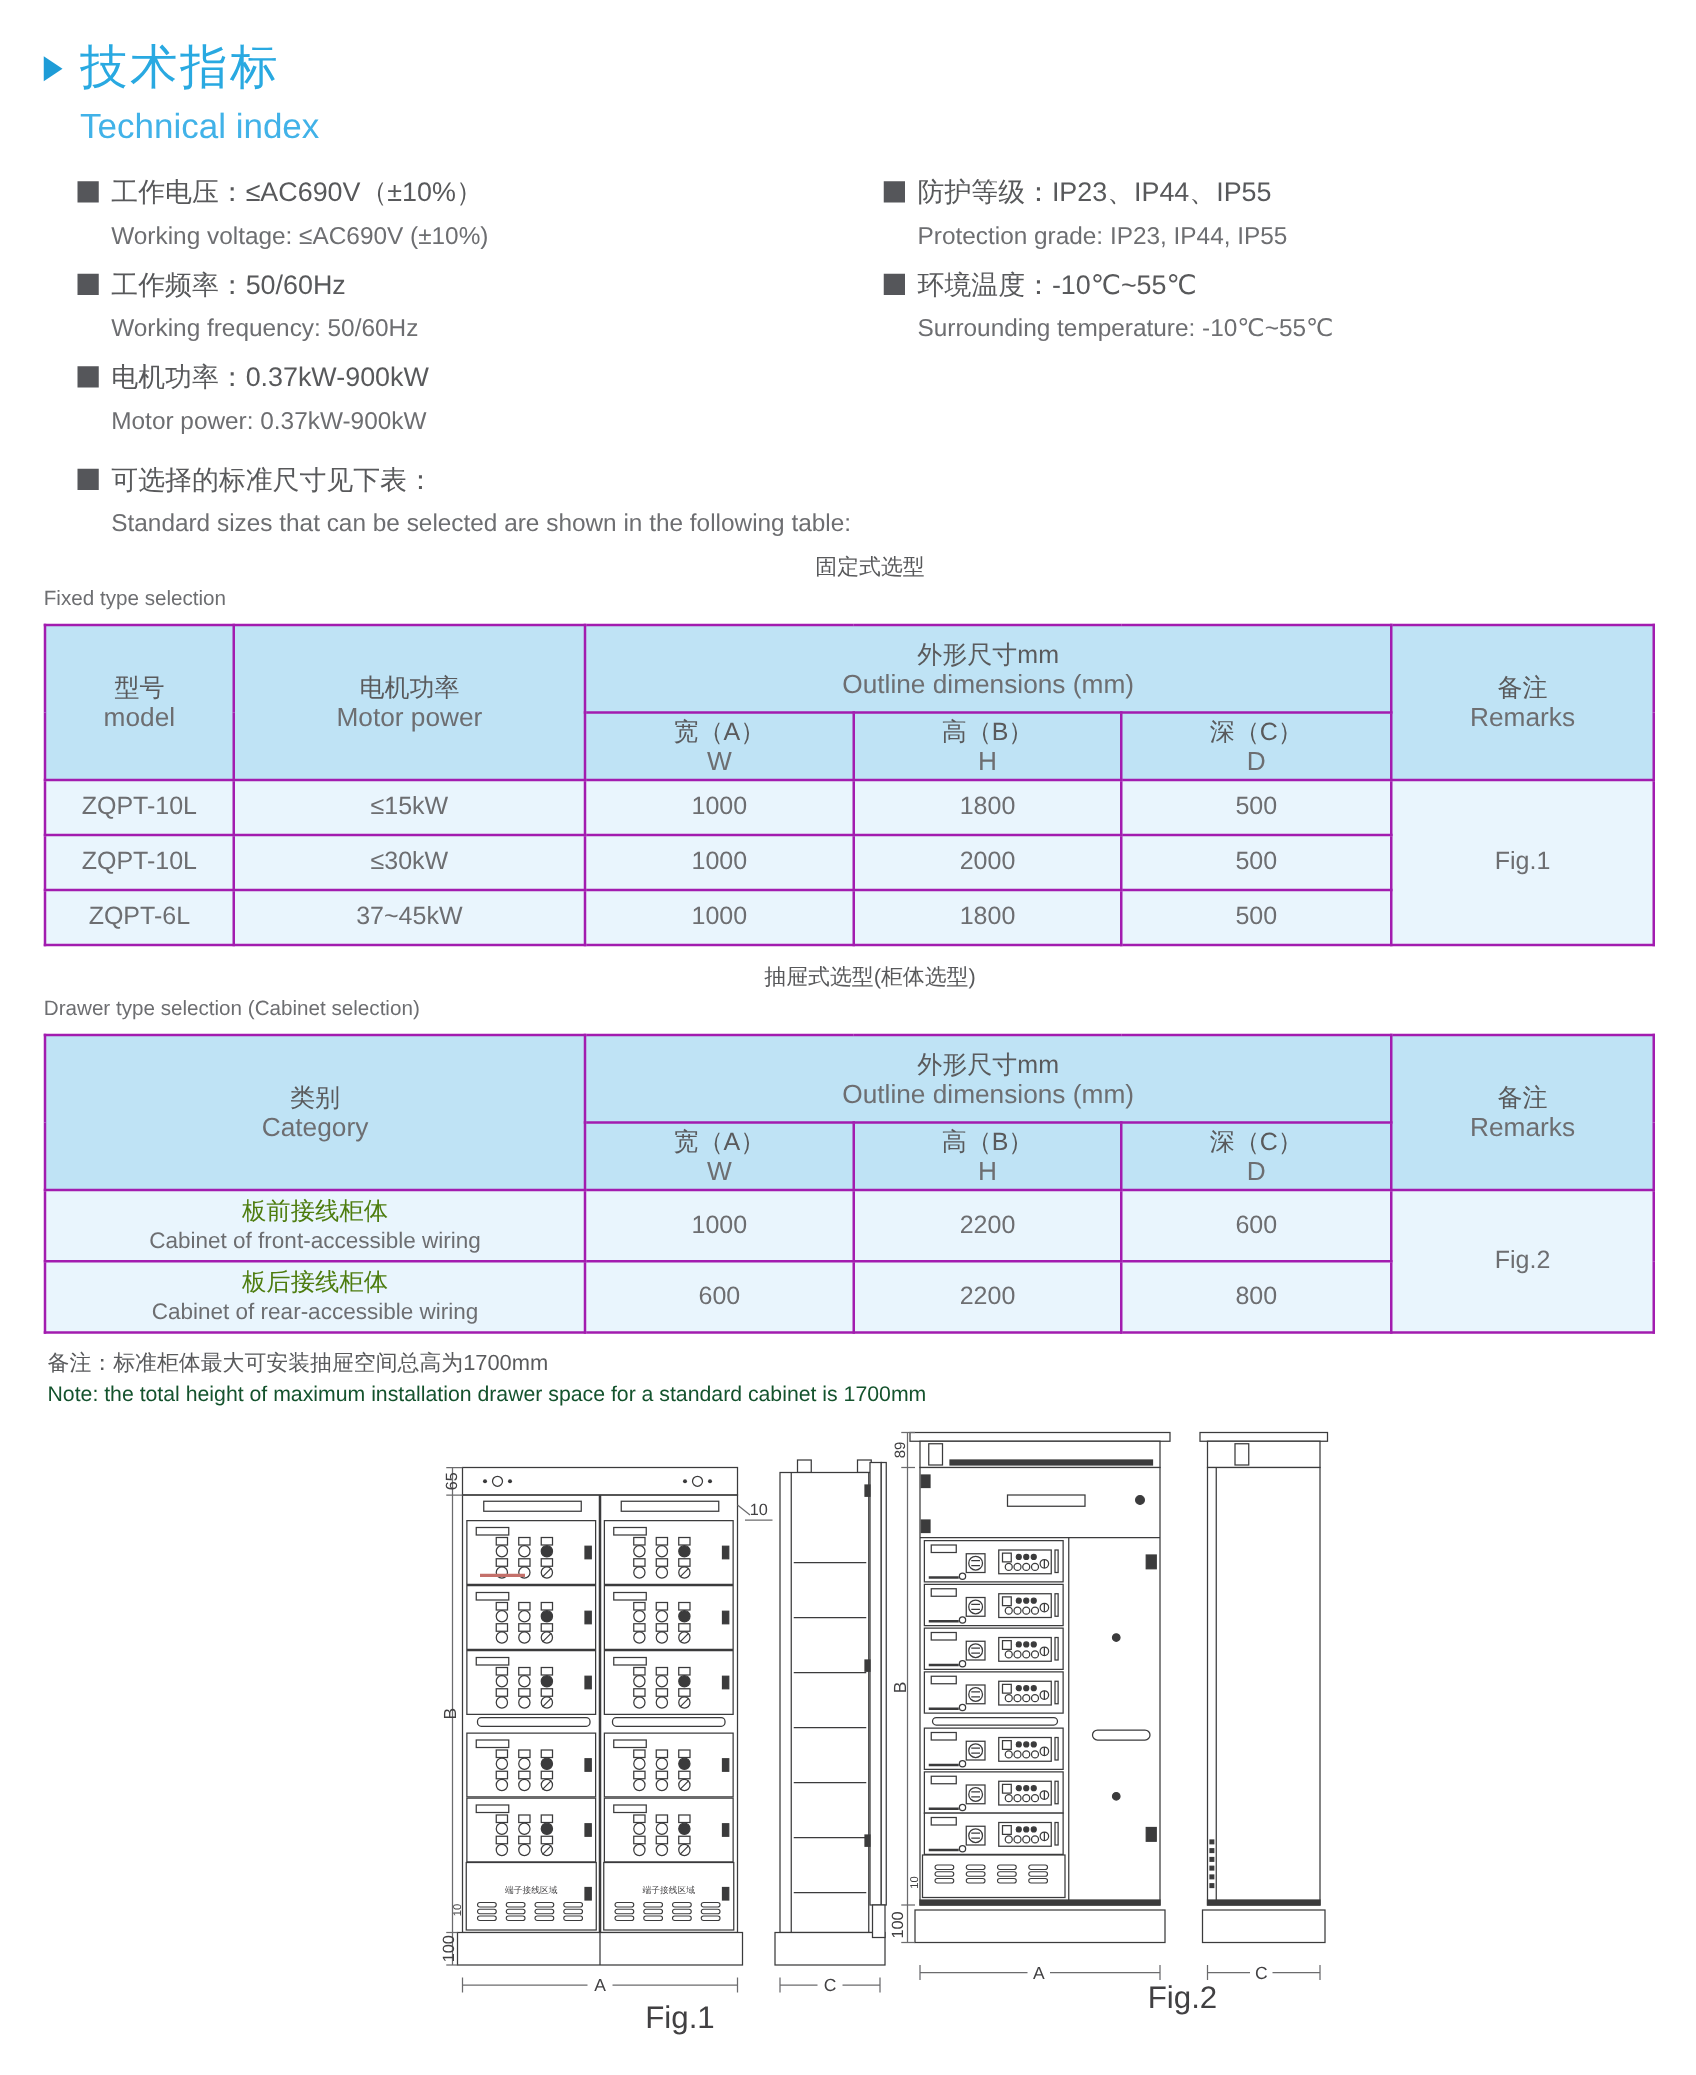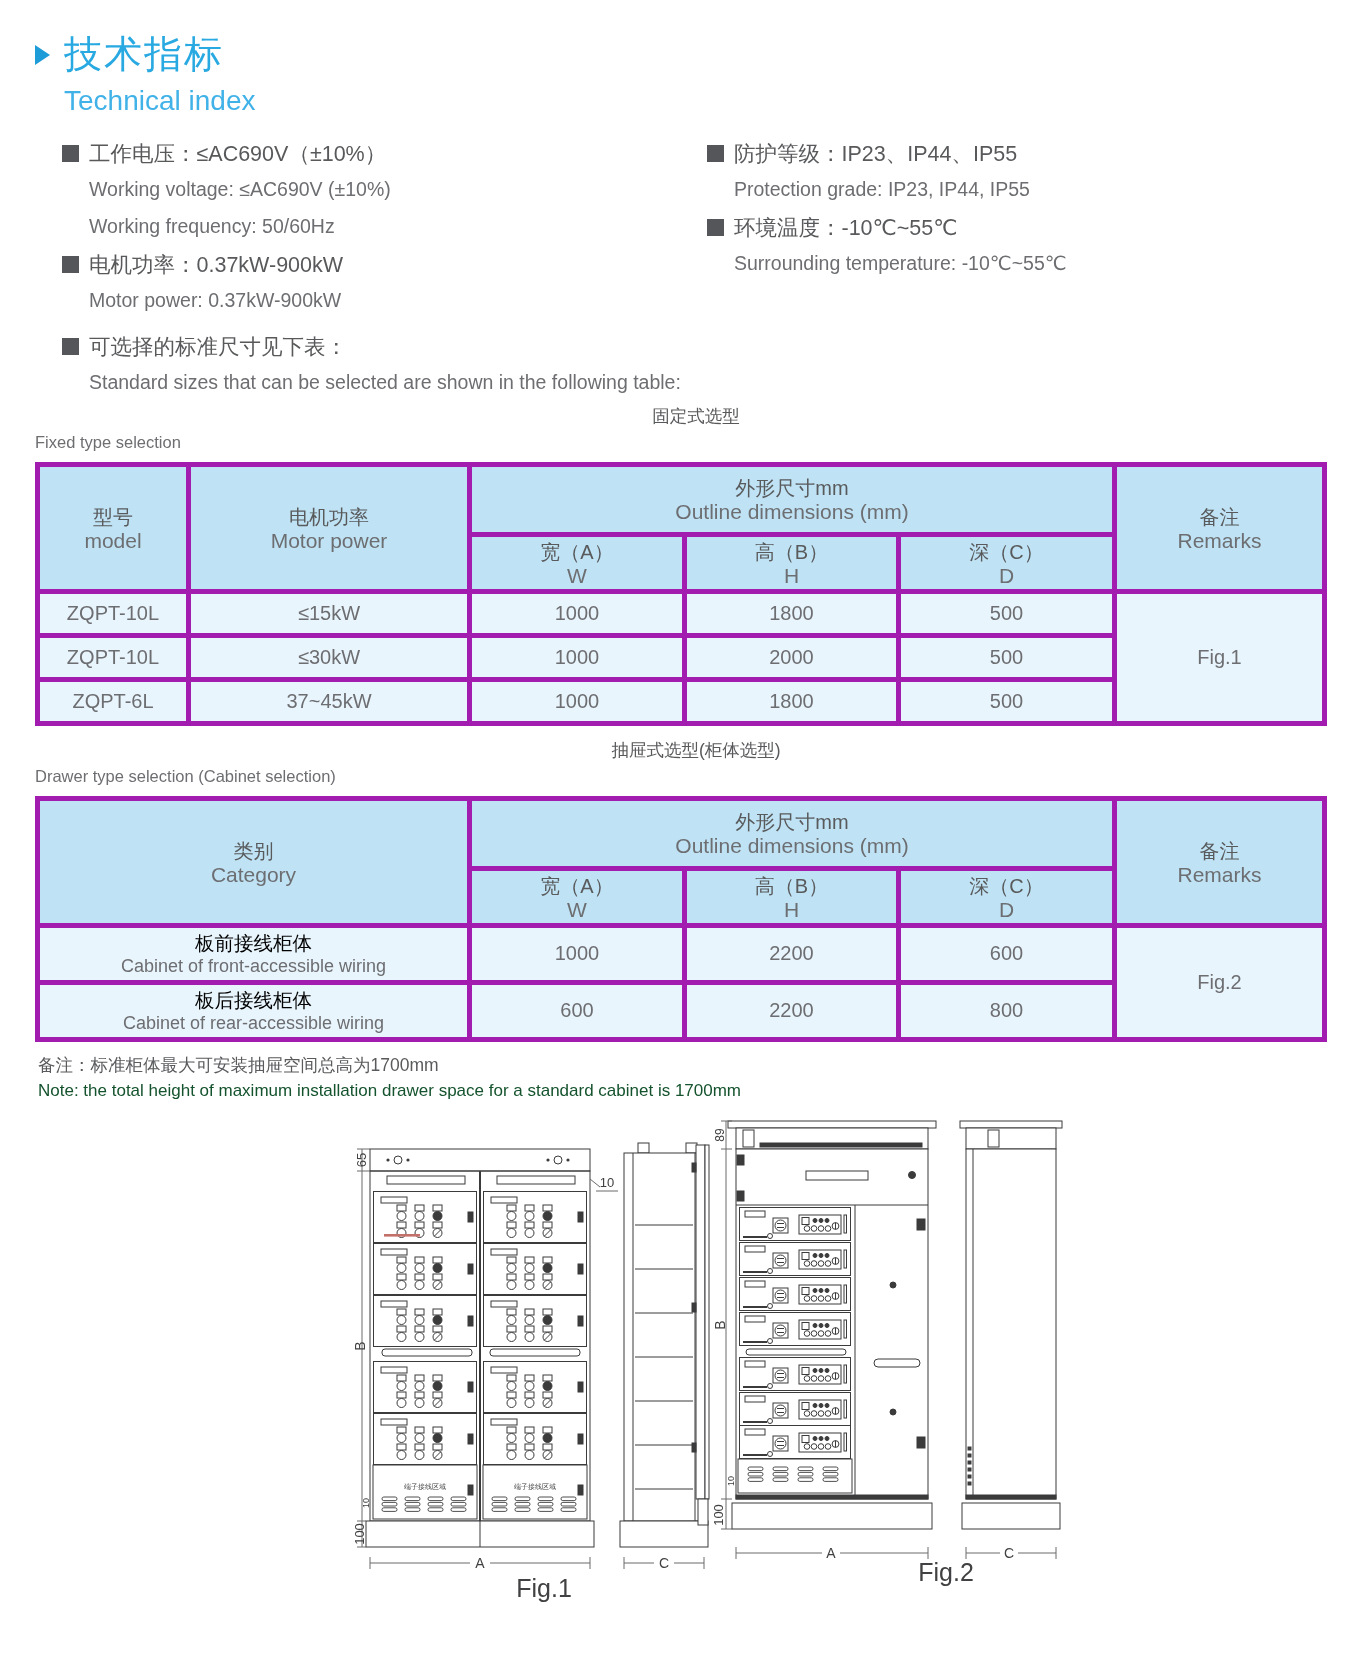--- a/index.html
+++ b/index.html
@@ -22,30 +22,30 @@
   .spec-cn { font-size:21.5px; color:#58595b; display:flex; align-items:center; line-height:26px; }
   .bullet { width:17px; height:17px; background:#55565a; flex:none; margin-right:10px; }
   .spec-en { font-size:19.5px; color:#6d6e71; margin:11px 0 0 27px; line-height:23px; }
   .table-intro { margin:8px 0 0 62px; }
   
   .sec { margin:12px 0 0 35px; }
   .sec-cn { font-size:17.5px; color:#58595b; line-height:21px;text-align:center; }
   .sec-en { font-size:16.5px; color:#6d6e71; margin-top:5px; line-height:20px; }
   
   table.spec-tbl { width:1287px; margin:10px 0 0 35px; border-collapse:collapse; table-layout:fixed; }
-  .spec-tbl th, .spec-tbl td { border:5px solid #a21caf; text-align:center; vertical-align:middle; padding:2px; font-weight:400; }
+  .spec-tbl th, .spec-tbl td { border:2px solid #a21caf; text-align:center; vertical-align:middle; padding:2px; font-weight:400; }
   .spec-tbl thead th { background:#bfe3f5; }
   .spec-tbl tbody td { background:#e9f5fd; color:#6d6e71; font-size:20px; }
   .spec-tbl tr.hrow1 { height:70px; }
   .spec-tbl tr.hrow2 { height:54px; }
   .t1 tbody tr { height:44px; }
   .t2 tbody tr { height:57px; }
   .h-cn { font-size:20px; color:#595a5c; line-height:26px; }
   .h-en { font-size:21px; color:#6d6e71; line-height:22px; }
-  .c-cn { font-size:19.5px; color:#000000; line-height:24px; }
+  .c-cn { font-size:19.5px; color:#4d7c0f; line-height:24px; }
   .c-en { font-size:18px; color:#6d6e71; line-height:22px; }
   .remark-cell { font-size:20px; color:#6d6e71; }
   
   .note { margin:12px 0 0 38px; }
   .note-cn { font-size:17.5px; color:#595a5c; line-height:22px; }
   .note-en { font-size:17px; color:#14532d; margin-top:4px; line-height:21px; }
   
   .figures { position:relative; height:505px; margin-top:6px; }
   .fig1 { position:absolute; left:352px; top:22px; }
   .fig2 { position:absolute; left:688px; top:0; }
@@ -65,20 +65,24 @@
   <div class="specs">
     <div class="spec-col-left">
       <div class="spec-item">
         <div class="spec-cn">
             <span class="bullet"></span>
             <span>工作电压：≤AC690V（±10%）</span>
           </div>
         <div class="spec-en">Working voltage: ≤AC690V (±10%)</div>
       </div>
       <div class="spec-item">
+        <div class="spec-cn">
+            <span class="bullet"></span>
+            <span>工作频率：50/60Hz</span>
+          </div>
         <div class="spec-en">Working frequency: 50/60Hz</div>
       </div>
       <div class="spec-item">
         <div class="spec-cn">
             <span class="bullet"></span>
             <span>电机功率：0.37kW-900kW</span>
           </div>
         <div class="spec-en">Motor power: 0.37kW-900kW</div>
       </div>
     </div>

